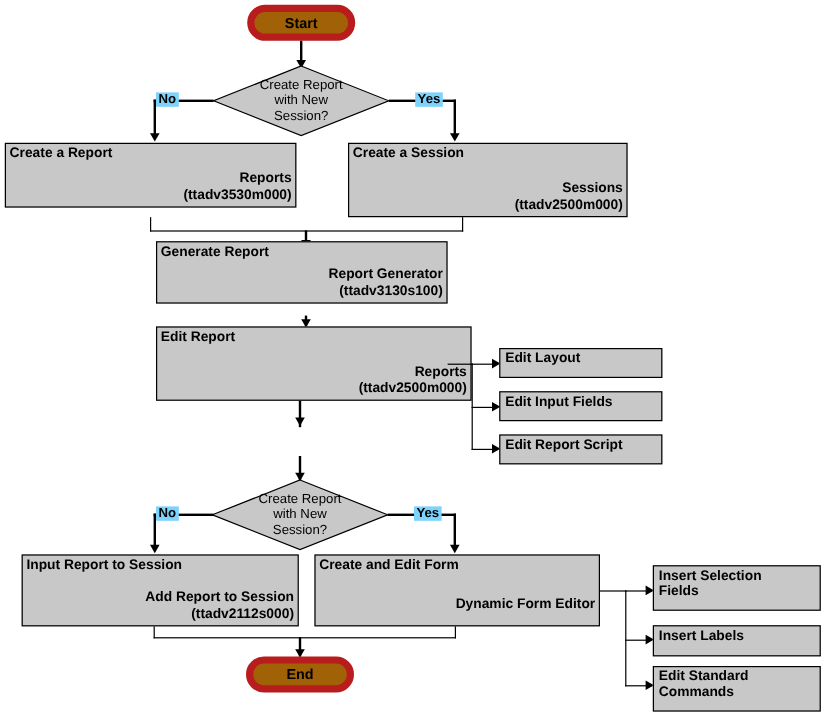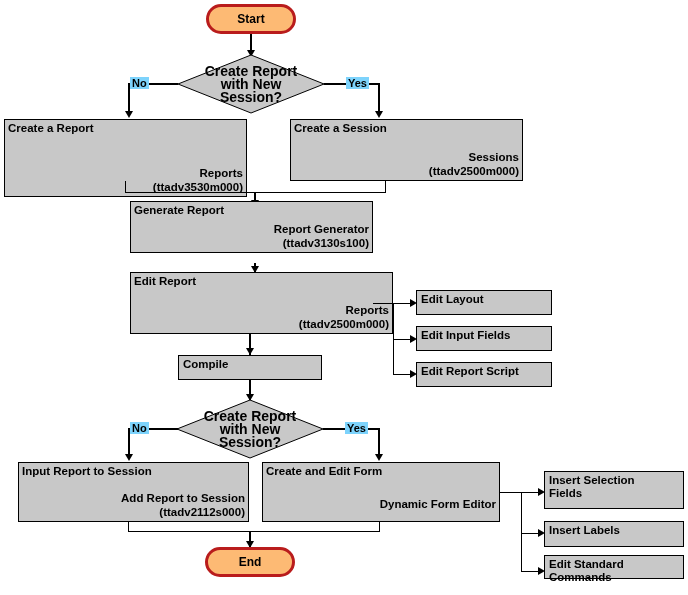--- a/index.html
+++ b/index.html
@@ -52,22 +52,22 @@
     position: absolute;
     left: 4px;
     top: 2px;
     line-height: 13px;
     text-align: left;
   }
   
   .term {
     position: absolute;
     box-sizing: border-box;
-    background: #fdba74;
-    border: 3px solid #b91c1c;
+    background: #a16207;
+    border: 6px solid #b91c1c;
     border-radius: 22px;
     display: flex;
     align-items: center;
     justify-content: center;
     font-size: 12px;
     font-weight: bold;
     color: #000000;
   }
   
   .diamond-wrap {
@@ -82,22 +82,22 @@
   .diamond-text {
     position: absolute;
     left: 0;
     top: 0;
     width: 100%;
     height: 100%;
     display: flex;
     flex-direction: column;
     align-items: center;
     justify-content: center;
-    font-size: 14px;
-    font-weight: bold;
+    font-size: 11px;
+    font-weight: normal;
     color: #000000;
     line-height: 13px;
     text-align: right;
     pointer-events: none;
   }
   
   .ln {
     position: absolute;
     background: #000000;
   }
@@ -156,21 +156,21 @@
   <div class="ln hline" style="left:128px; top:83px; width:50px; height:2px;"></div>
   <div class="ln vline" style="left:128px; top:83px; width:2px; height:30px;"></div>
   <div class="arrow-d" style="left:125px; top:111px;"></div>
   <div class="edge-label" style="left:130px; top:77px;">No</div>
 
   <div class="ln hline" style="left:324px; top:83px; width:56px; height:2px;"></div>
   <div class="ln vline" style="left:378px; top:83px; width:2px; height:30px;"></div>
   <div class="arrow-d" style="left:375px; top:111px;"></div>
   <div class="edge-label" style="left:346px; top:77px;">Yes</div>
 
-  <div class="node proc" style="left:4px; top:119px; width:243px; height:78px;">
+  <div class="node proc" style="left:4px; top:119px; width:243px; height:54px;">
     <span class="tl">Create a Report</span>
     <span class="br">
       <span>Reports</span><br>
       <span>(ttadv3530m000)</span>
     </span>
   </div>
 
   <div class="node proc" style="left:264px; top:119px; width:233px; height:62px;margin-left:26px;">
     <span class="tl">Create a Session</span>
     <span class="br">
@@ -222,23 +222,20 @@
   <div class="node small-box" style="left:416px; top:326px; width:136px; height:25px;">
     <span class="tl">Edit Input Fields</span>
   </div>
   <div class="node small-box" style="left:416px; top:362px; width:136px; height:25px;">
     <span class="tl">Edit Report Script</span>
   </div>
 
   <div class="ln vline" style="left:249px; top:334px; width:2px; height:22px;"></div>
   <div class="arrow-d" style="left:246px; top:348px;"></div>
 
-  <div class="node small-box" style="left:178px; top:355px; width:144px; height:25px;">
-    <span class="tl">Compile</span>
-  </div>
 
   <div class="ln vline" style="left:249px; top:380px; width:2px; height:20px;"></div>
   <div class="arrow-d" style="left:246px; top:394px;"></div>
 
   <div class="diamond-wrap" style="left:176px; top:399px; width:148px; height:60px;">
     <svg width="148" height="60" viewBox="0 0 148 60">
       <polygon points="74,1 147,30 74,59 1,30" fill="#c8c8c8" stroke="#000000" stroke-width="1"></polygon>
     </svg>
     <div class="diamond-text">
       <span>Create Report</span>
@@ -286,21 +283,21 @@
 
   <div class="node small-box" style="left:544px; top:471px; width:140px; height:38px;">
     <span class="tl">
       <span>Insert Selection</span><br>
       <span>Fields</span>
     </span>
   </div>
   <div class="node small-box" style="left:544px; top:521px; width:140px; height:26px;">
     <span class="tl">Insert Labels</span>
   </div>
-  <div class="node small-box" style="left:544px; top:555px; width:140px; height:24px;">
+  <div class="node small-box" style="left:544px; top:555px; width:140px; height:38px;">
     <span class="tl">
       <span>Edit Standard</span><br>
       <span>Commands</span>
     </span>
   </div>
 
   <div class="ln vline" style="left:128px; top:522px; width:1px; height:10px;"></div>
   <div class="ln vline" style="left:379px; top:522px; width:1px; height:10px;"></div>
   <div class="ln hline" style="left:128px; top:531px; width:252px; height:1px;"></div>
   <div class="ln vline" style="left:249px; top:531px; width:2px; height:16px;"></div>

